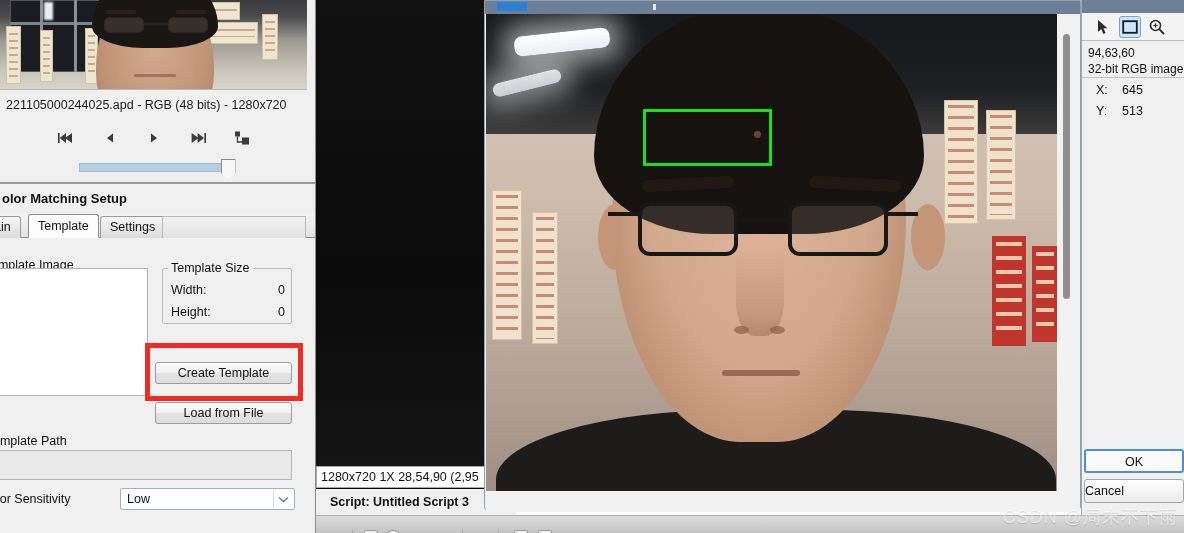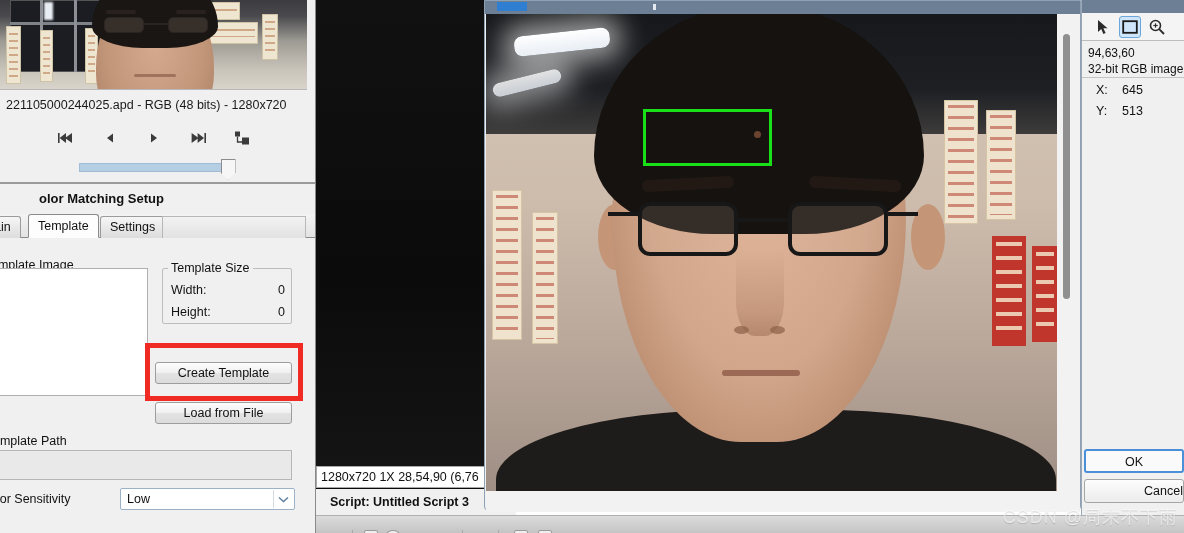--- a/index.html
+++ b/index.html
@@ -116,21 +116,21 @@
     clip-path: polygon(0 0, 100% 0, 100% 68%, 50% 100%, 0 68%);
   }
 
   #dialog-sep {
     position: absolute; left: 0; top: 182px; width: 316px; height: 2px;
     background: #9a9a9a;
   }
   #dlg-title {
     position: absolute; left: 0; top: 188px; width: 316px; height: 22px;
     font-size: 13px; font-weight: bold; color: #111; line-height: 22px;
-    padding-left: 2px; white-space: nowrap; margin-left: 37px;
+    padding-left: 2px; white-space: nowrap;
   }
   #tabstrip {
     position: absolute; left: 0; top: 214px; width: 316px; height: 24px;
     border-bottom: 1px solid #8a8a8a;
     background: linear-gradient(180deg,#f4f4f4,#e3e3e3);
   }
   .tab {
     position: absolute; top: 2px; height: 22px; line-height: 21px;
     padding: 0 9px; font-size: 12.5px;
     border: 1px solid #9b9b9b; border-bottom: none;
@@ -404,21 +404,21 @@
   .coordrow { display: flex; }
   .coordrow .k { width: 26px; }
   .coordrow .v { }
   #btn-ok {
     position: absolute; left: 2px; top: 449px; width: 100px; height: 24px;
     line-height: 22px; text-align: center; font-size: 12.5px; color:#111;
     background: #fafafa; border: 2px solid #4a90d9; border-radius: 3px;
   }
   #btn-cancel {
     position: absolute; left: 2px; top: 479px; width: 100px; height: 24px;
-    line-height: 22px; text-align: right; font-size: 12.5px; color:#111;
+    line-height: 22px; text-align: left; font-size: 12.5px; color:#111;
     background: linear-gradient(180deg,#fdfdfd,#ececec); border: 1px solid #a6a6a6; border-radius: 3px;
   }
 
   
   #watermark {
     position: absolute; right: 6px; top: 505px;
     font-size: 18px; color: rgba(255,255,255,.62);
     letter-spacing: 1px; white-space: nowrap;
     text-shadow: 0 1px 1px rgba(0,0,0,.15);
     pointer-events: none;
@@ -540,21 +540,21 @@
               <polyline points="1,1.5 5.5,5.5 10,1.5" stroke="#5b7ea0" stroke-width="1.4" fill="none"></polyline>
             </svg>
         </span>
       </div>
 
     </div>
   </div>
 
   <div id="mid-window"></div>
   <div id="mid-dark"></div>
-  <div id="mid-status">1280x720 1X 28,54,90   (6,76</div>
+  <div id="mid-status">1280x720 1X 28,54,90   (2,95</div>
   <div id="mid-script">Script: Untitled Script 3</div>
 
   <div id="mid-bottom-strip">
     <div class="mini-div" style="left:36px;"></div>
     <div class="mini-icon" style="left:48px;"></div>
     <div class="mini-icon" style="left:70px; border-radius:50%;"></div>
     <div class="mini-div" style="left:146px;"></div>
     <div class="mini-div" style="left:182px;"></div>
     <div class="mini-icon" style="left:198px;"></div>
     <div class="mini-icon" style="left:222px;"></div>

